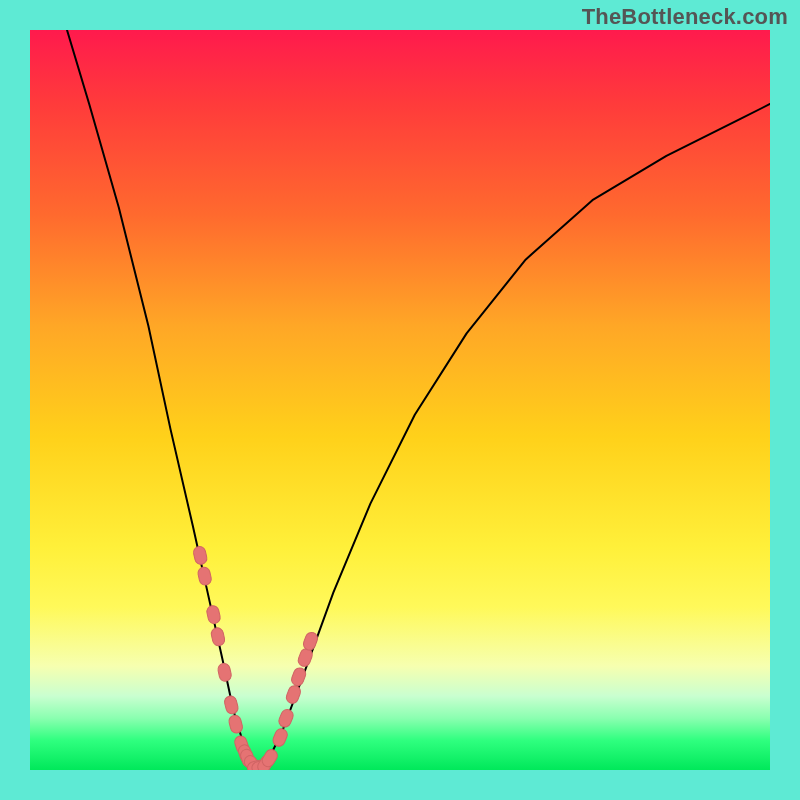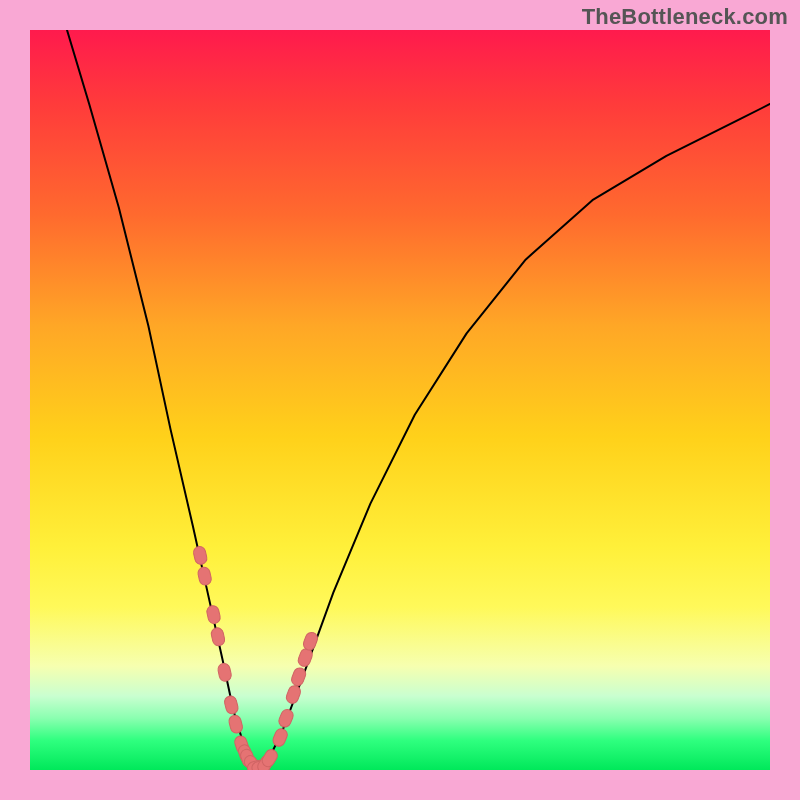--- a/index.html
+++ b/index.html
@@ -8,21 +8,21 @@
     width: 800px;
     height: 800px;
     background: #000;
     overflow: hidden;
     font-family: Arial, Helvetica, sans-serif;
   }
   .frame {
     position: absolute;
     left: 0; top: 0;
     width: 800px; height: 800px;
-    background: #f9a8d4;
+    background: #5eead4;
   }
   .plot {
     position: absolute;
     left: 30px;
     top: 30px;
     width: 740px;
     height: 740px;
     
     background: linear-gradient(to bottom,
       #ff1a4d 0%,

